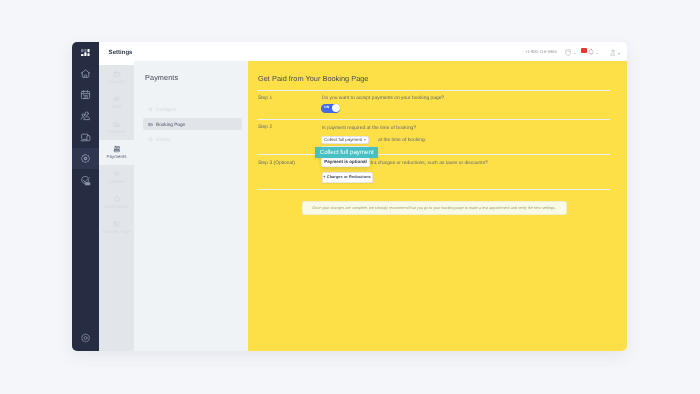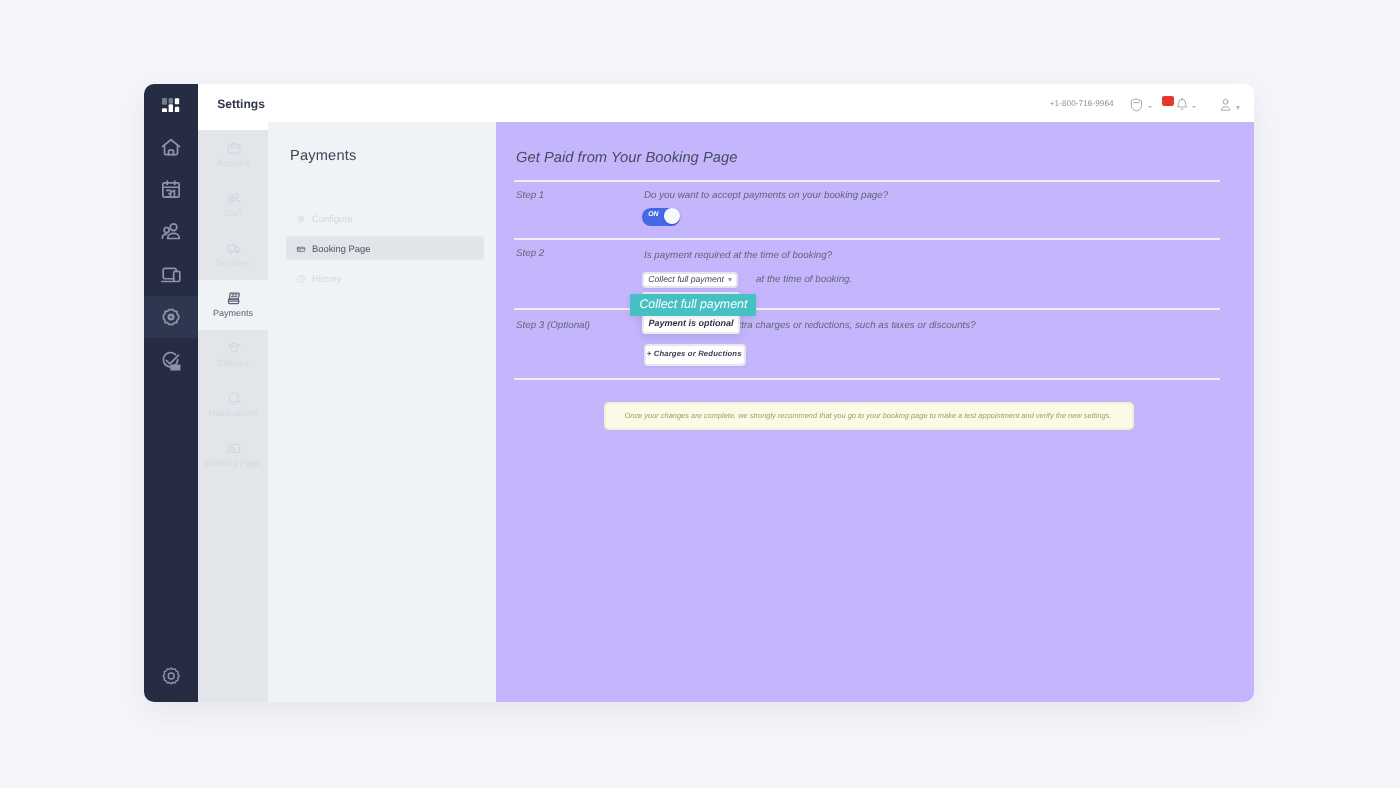--- a/index.html
+++ b/index.html
@@ -45,21 +45,21 @@
   .topbar{position:absolute;left:27px;top:0;right:0;height:19px;background:#fff;z-index:6;}
   .topbar .title{position:absolute;left:9.6px;top:7.7px;font-size:6.05px;font-weight:bold;color:#2f3646;}
   .topbar .right{position:absolute;left:0;top:0;height:19px;}
   .tb{position:absolute;display:block;}
   .tb svg{display:block;}
   .phone{font-size:4.12px;color:#8a919d;letter-spacing:.02px;white-space:nowrap;}
   .tico{stroke:#98a0ab;stroke-width:1.45;fill:none;stroke-linecap:round;stroke-linejoin:round;}
   .caret{width:0;height:0;border-left:1.7px solid transparent;border-right:1.7px solid transparent;border-top:1.9px solid #b0b6c0;}
 
   
-  .main{position:absolute;left:176px;top:19px;right:0;bottom:0;background:#c4b5fd;z-index:2;font-style:italic;}
+  .main{position:absolute;left:176px;top:19px;right:0;bottom:0;background:#fde047;z-index:2;}
   .main h1{margin:0;position:absolute;left:10px;top:13px;font-size:7.35px;font-weight:400;color:#444b5c;letter-spacing:.02px;}
   .sep{position:absolute;left:9px;width:353px;height:1px;background:#edeff2;}
   .steplabel{position:absolute;left:10px;font-size:4.9px;color:#606776;white-space:nowrap;}
   .qtext{position:absolute;left:74px;font-size:4.9px;color:#606776;white-space:nowrap;}
 
   .toggle{position:absolute;left:73px;width:19px;height:8.6px;border-radius:4.3px;background:#4568e6;}
   .toggle .knob{position:absolute;right:.4px;top:.4px;width:7.8px;height:7.8px;border-radius:50%;background:#f7f8f9;
     box-shadow:0 .4px 1px rgba(20,30,70,.3);}
   .toggle .on{position:absolute;left:3.1px;top:2.4px;font-size:3.4px;font-weight:bold;color:#fff;letter-spacing:.05px;line-height:3.6px;}
 

